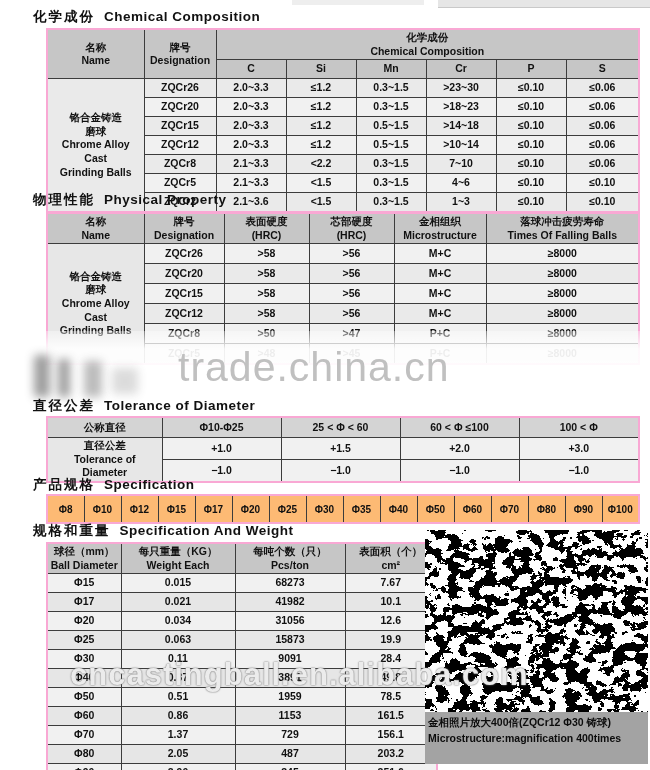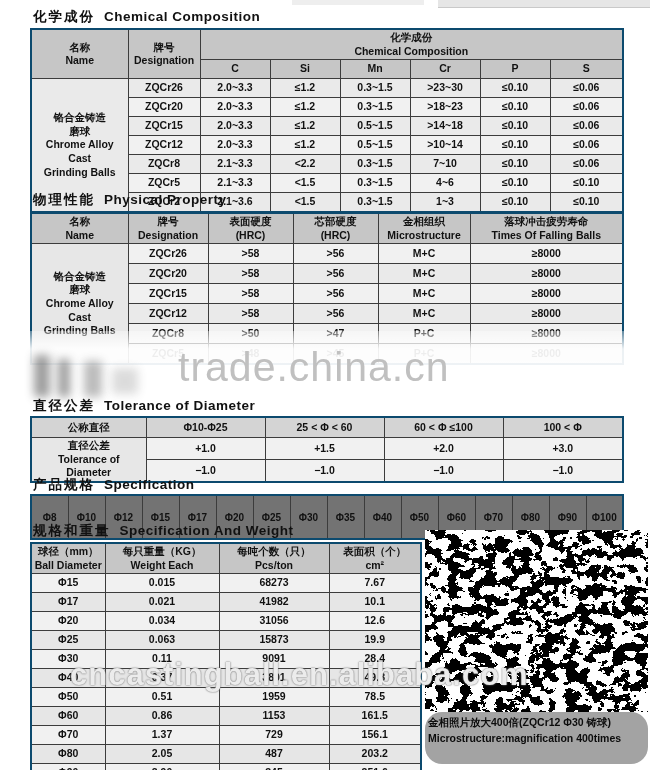--- a/index.html
+++ b/index.html
@@ -1,58 +1,58 @@
 <!DOCTYPE html>
 <html><head>
 <meta charset="utf-8">
 <style>
   html,body{margin:0;padding:0;background:#fff;}
   .page{position:relative;width:650px;height:770px;background:#ffffff;overflow:hidden;
         font-family:"Liberation Sans","DejaVu Sans",sans-serif;color:#111;}
   .sec-title{position:absolute;left:33px;font-size:13.5px;font-weight:bold;white-space:nowrap;}
   .sec-title .zh{letter-spacing:2px;}
   .sec-title .en{margin-left:9px;letter-spacing:0.5px;}
-  table{border-collapse:collapse;table-layout:fixed;position:absolute;border:2px solid #0c4a6e;background:#fff;}
+  table{border-collapse:collapse;table-layout:fixed;position:absolute;border:2px solid #f9a8d4;background:#fff;margin-left:16px;}
   td{border:1px solid #3c3c3c;text-align:center;vertical-align:middle;font-weight:bold;
      font-size:10.5px;line-height:1.3;white-space:pre-line;padding:1px 2px;color:#111;background:#f1f1f1;}
   td.hd{background:#c6c6c6;}
   td.sub{height:15px;}
   td.name{background:#e7e7e7;font-size:10.5px;}
   .t-chem{left:30px;top:28px;width:592px;}
   .t-chem td{height:16px;}
   .t-chem tr:nth-child(n+3):nth-child(odd) td{background:#eaeaea;}
   .t-phys{left:30px;top:212px;width:592px;}
   .t-phys td{height:17px;}
   .t-phys tr:nth-child(n+2):nth-child(odd) td{background:#eaeaea;}
   .t-tol{left:30px;top:416px;width:592px;padding-left:40px;}
   .t-tol td{height:17px;}
   .t-tol td.hd{background:#d4d4d4;}
   .t-spec{left:30px;top:494px;width:592px;}
-  .t-spec td{height:18px;background:#737373;font-size:10px;padding:12px 0;}
+  .t-spec td{height:18px;background:#fdba74;font-size:10px;padding:4px 0;}
   .t-weight{left:30px;top:542px;width:390px;}
   .t-weight td{height:16px;}
   .t-weight tr:nth-child(n+2):nth-child(odd) td{background:#e6e6e6;}
   
   .wm-band{position:absolute;left:0;top:331px;width:650px;height:64px;z-index:4;
            background:linear-gradient(to bottom, rgba(255,255,255,0.35) 0%, rgba(255,255,255,0.92) 28%, rgba(255,255,255,0.95) 100%);}
   .wm-trade{position:absolute;left:178px;top:344px;z-index:5;font-size:41px;font-weight:normal;
             color:#c0c0c0;letter-spacing:1px;white-space:nowrap;}
   .smudge{position:absolute;background:#3f3f3f;filter:blur(5px);opacity:0.5;z-index:5;border-radius:3px;}
   .smudge.s1{left:34px;top:355px;width:16px;height:42px;}
   .smudge.s2{left:58px;top:359px;width:12px;height:38px;}
   .smudge.s3{left:84px;top:361px;width:18px;height:36px;opacity:0.35;}
   .smudge.s4{left:112px;top:368px;width:26px;height:26px;opacity:0.18;}
   
   .wm-ali{position:absolute;left:70px;top:657px;z-index:7;font-size:31px;font-weight:bold;
           color:rgba(255,255,255,0.85);letter-spacing:1px;white-space:nowrap;
           text-shadow:0 0 2px rgba(125,125,125,0.95), 0 0 1px rgba(110,110,110,0.9);}
   
   .photo{position:absolute;left:425px;top:530px;width:223px;height:182px;z-index:1;background:#000;}
   .caption{position:absolute;left:425px;top:712px;width:223px;height:52px;z-index:2;background:#a3a3a3;
-           color:#0d0d0d;font-weight:bold;font-size:10.5px;line-height:16px;padding:2px 3px;box-sizing:border-box;border-radius:17px;}
+           color:#0d0d0d;font-weight:bold;font-size:10.5px;line-height:16px;padding:2px 3px;box-sizing:border-box;}
   
   .ghost-bar{position:absolute;left:438px;top:0;width:212px;height:7px;background:#dadada;
              border-bottom:1px solid #adadad;opacity:0.65;z-index:0;}
   .ghost-smudge{position:absolute;left:292px;top:0;width:132px;height:5px;background:#dedede;opacity:0.5;z-index:0;}
 </style>
 </head>
 <body>
 
 <div class="page">
 

